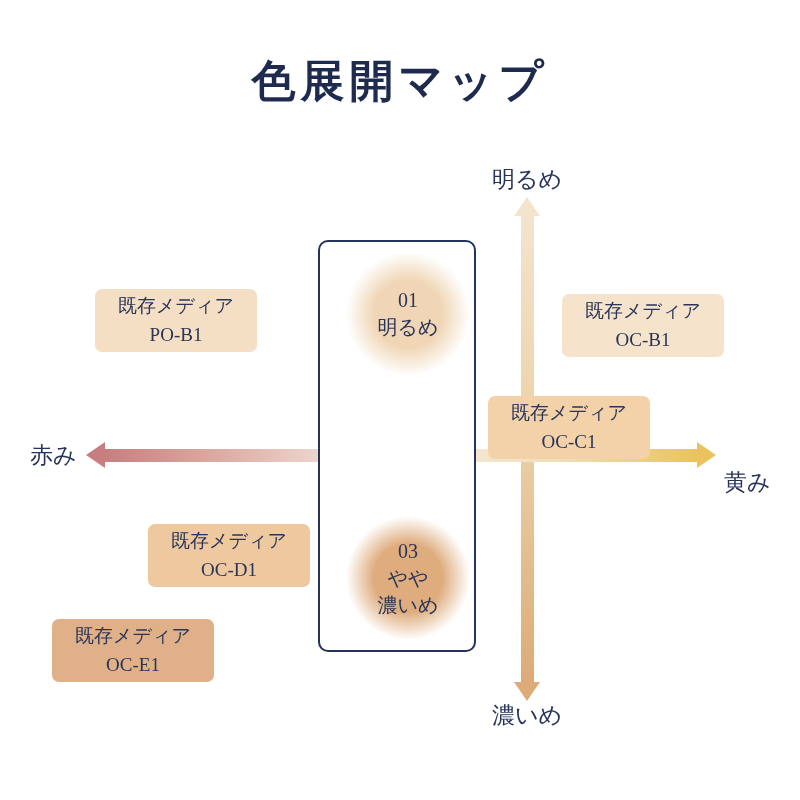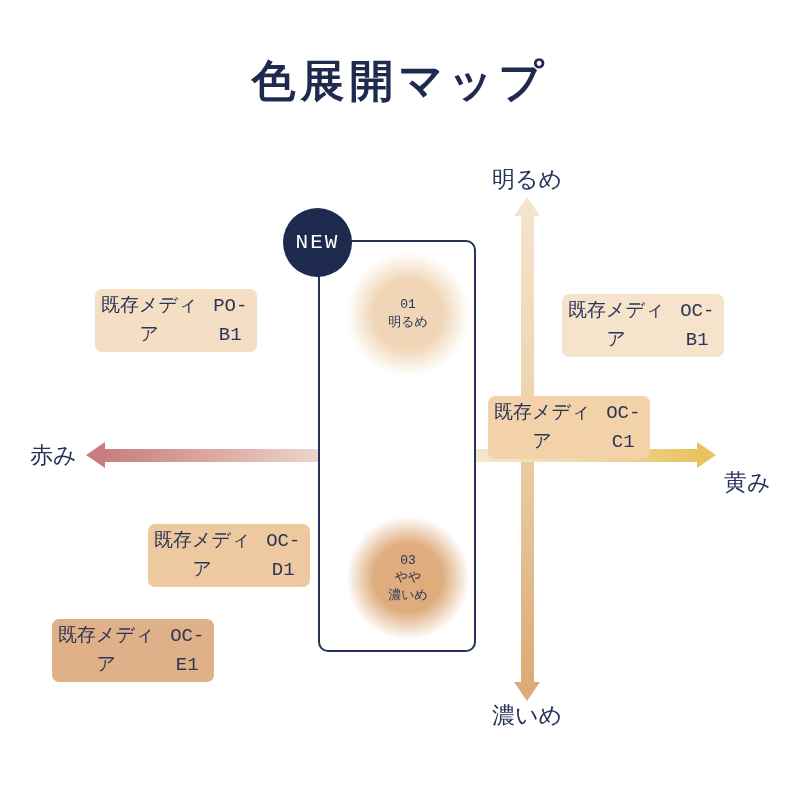--- a/index.html
+++ b/index.html
@@ -1,15 +1,15 @@
 <!DOCTYPE html>
 <html><head>
 <meta charset="utf-8">
 <style>
-  * { margin:0; padding:0; box-sizing:border-box;font-family:Liberation Mono, monospace; }
+  * { margin:0; padding:0; box-sizing:border-box; }
   html,body { background:#ffffff; }
   body { font-family:"Liberation Serif","DejaVu Serif",serif; }
 
   .stage { position:relative; width:800px; height:800px; background:#ffffff; overflow:hidden; color:#2a3557; }
 
   .title {
     position:absolute; top:52px; left:0; width:100%;
     text-align:center; font-size:44px; font-weight:600;
     letter-spacing:5px; color:#1f2b4e;
   }
@@ -64,31 +64,31 @@
     position:absolute; left:283px; top:208px; width:69px; height:69px;
     border-radius:50%; background:#1d2a4d; color:#ffffff;
     display:flex; align-items:center; justify-content:center;
     font-size:21px; letter-spacing:2px;
   }
 
   
   .shade {
     position:absolute; left:346px; width:124px; height:124px;
     display:flex; flex-direction:column; align-items:center; justify-content:center;
-    text-align:center; font-size:13px; line-height:1.35; color:#2a3557;
+    text-align:center; font-size:20px; line-height:1.35; color:#2a3557;
   }
   .shade span { display:block; }
   .shade-1 { top:252px; background:radial-gradient(closest-side,#f0d6b6 55%, rgba(240,214,182,0) 100%); }
   .shade-2 { top:392px; background:radial-gradient(closest-side,#ecc79b 55%, rgba(236,199,155,0) 100%); }
   .shade-3 { top:516px; background:radial-gradient(closest-side,#deac7d 55%, rgba(222,172,125,0) 100%);text-align:right; }
 
   
   .media-box {
     position:absolute; width:162px; height:63px; border-radius:7px;
-    display:flex; flex-direction:row; align-items:center; justify-content:center;
+    display:flex; flex-direction:column; align-items:center; justify-content:center;
     font-size:19px; line-height:1.5; color:#2a3557; text-align:center;
   }
   .media-box span { display:block; }
   .box-pob1 { left:95px;  top:289px; background:#f4dfc5; }
   .box-ocb1 { left:562px; top:294px; background:#f6e3cb; }
   .box-occ1 { left:488px; top:396px; background:#f3d2a9; }
   .box-ocd1 { left:148px; top:524px; background:#eec9a0; }
   .box-oce1 { left:52px;  top:619px; background:#e0b089; }
 </style>
 </head>
@@ -116,21 +116,20 @@
     <span>01</span>
     <span>明るめ</span>
     <span></span>
   </div>
   <div class="shade shade-3">
     <span>03</span>
     <span>やや</span>
     <span>濃いめ</span>
   </div>
 
-  <div class="new-badge">NEW</div>
 
   <div class="media-box box-pob1">
     <span>既存メディア</span>
     <span>PO-B1</span>
   </div>
   <div class="media-box box-ocb1">
     <span>既存メディア</span>
     <span>OC-B1</span>
   </div>
   <div class="media-box box-occ1">

